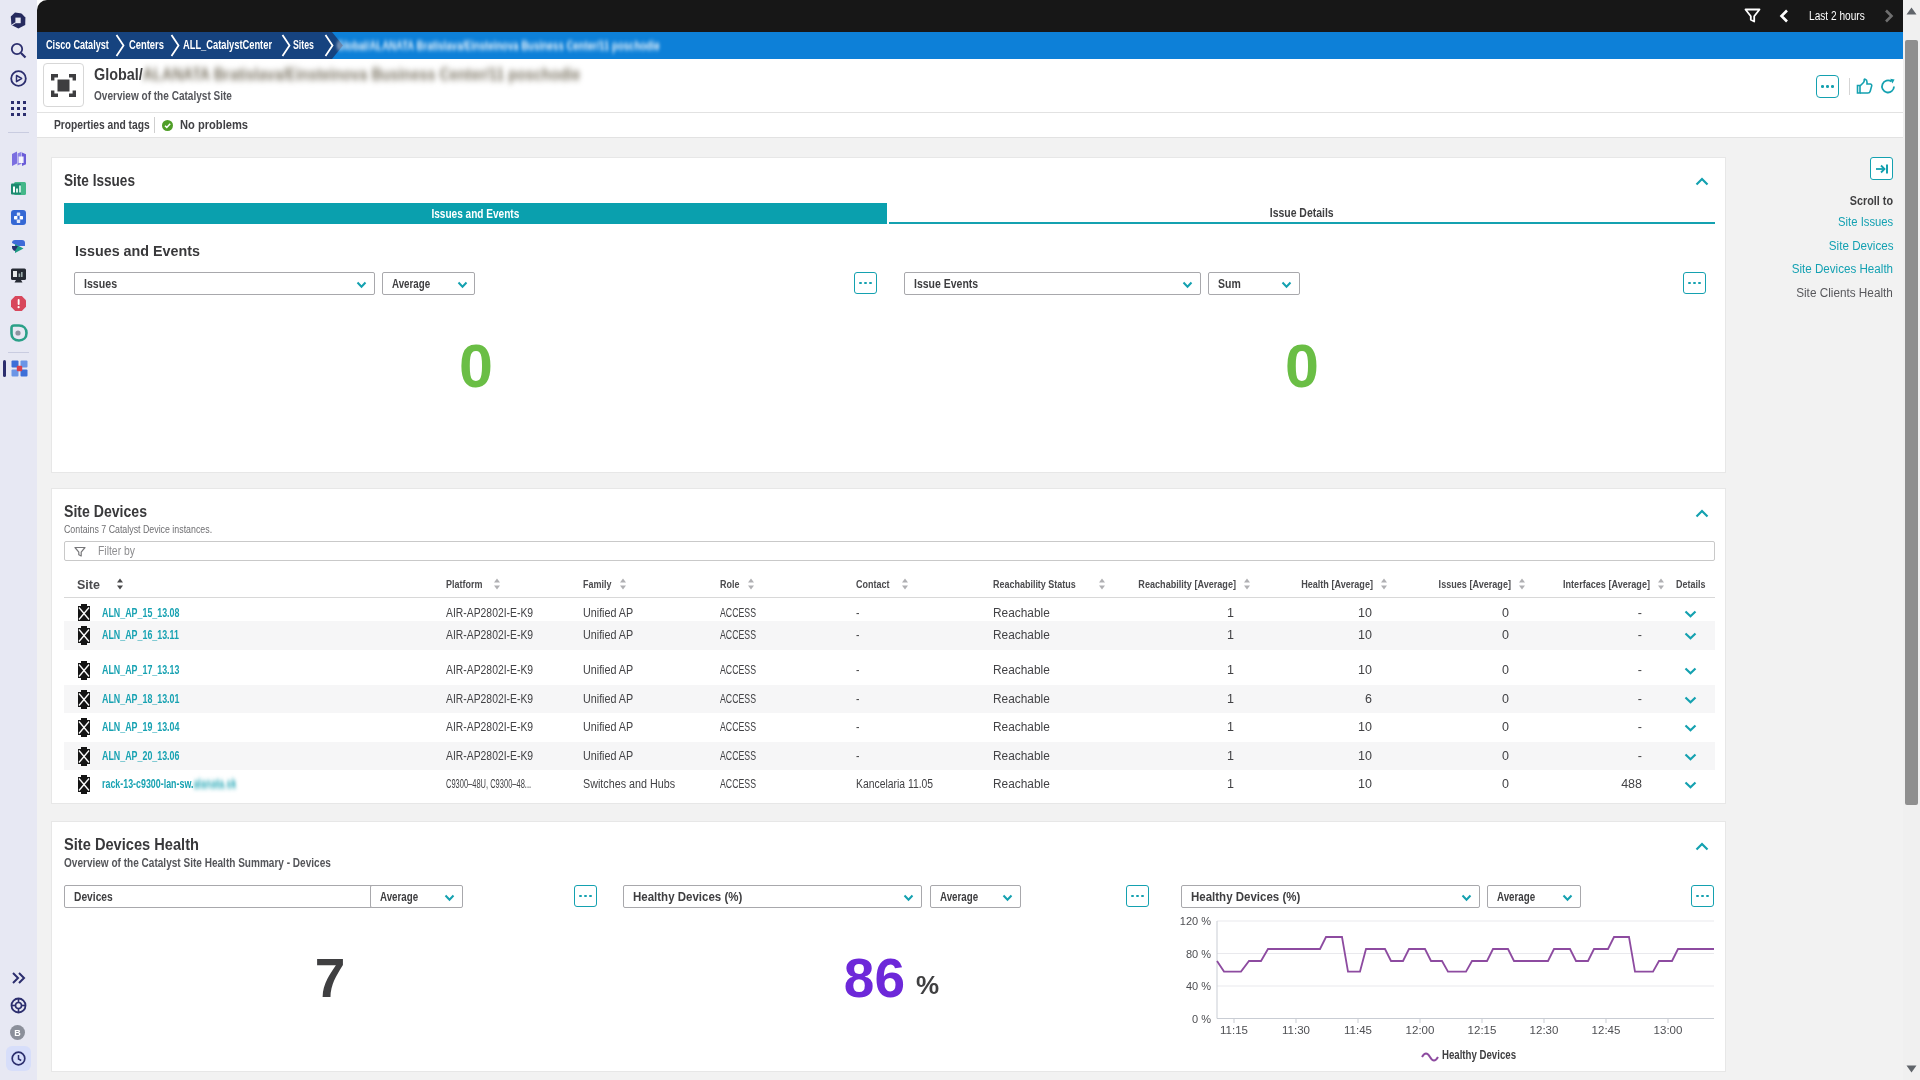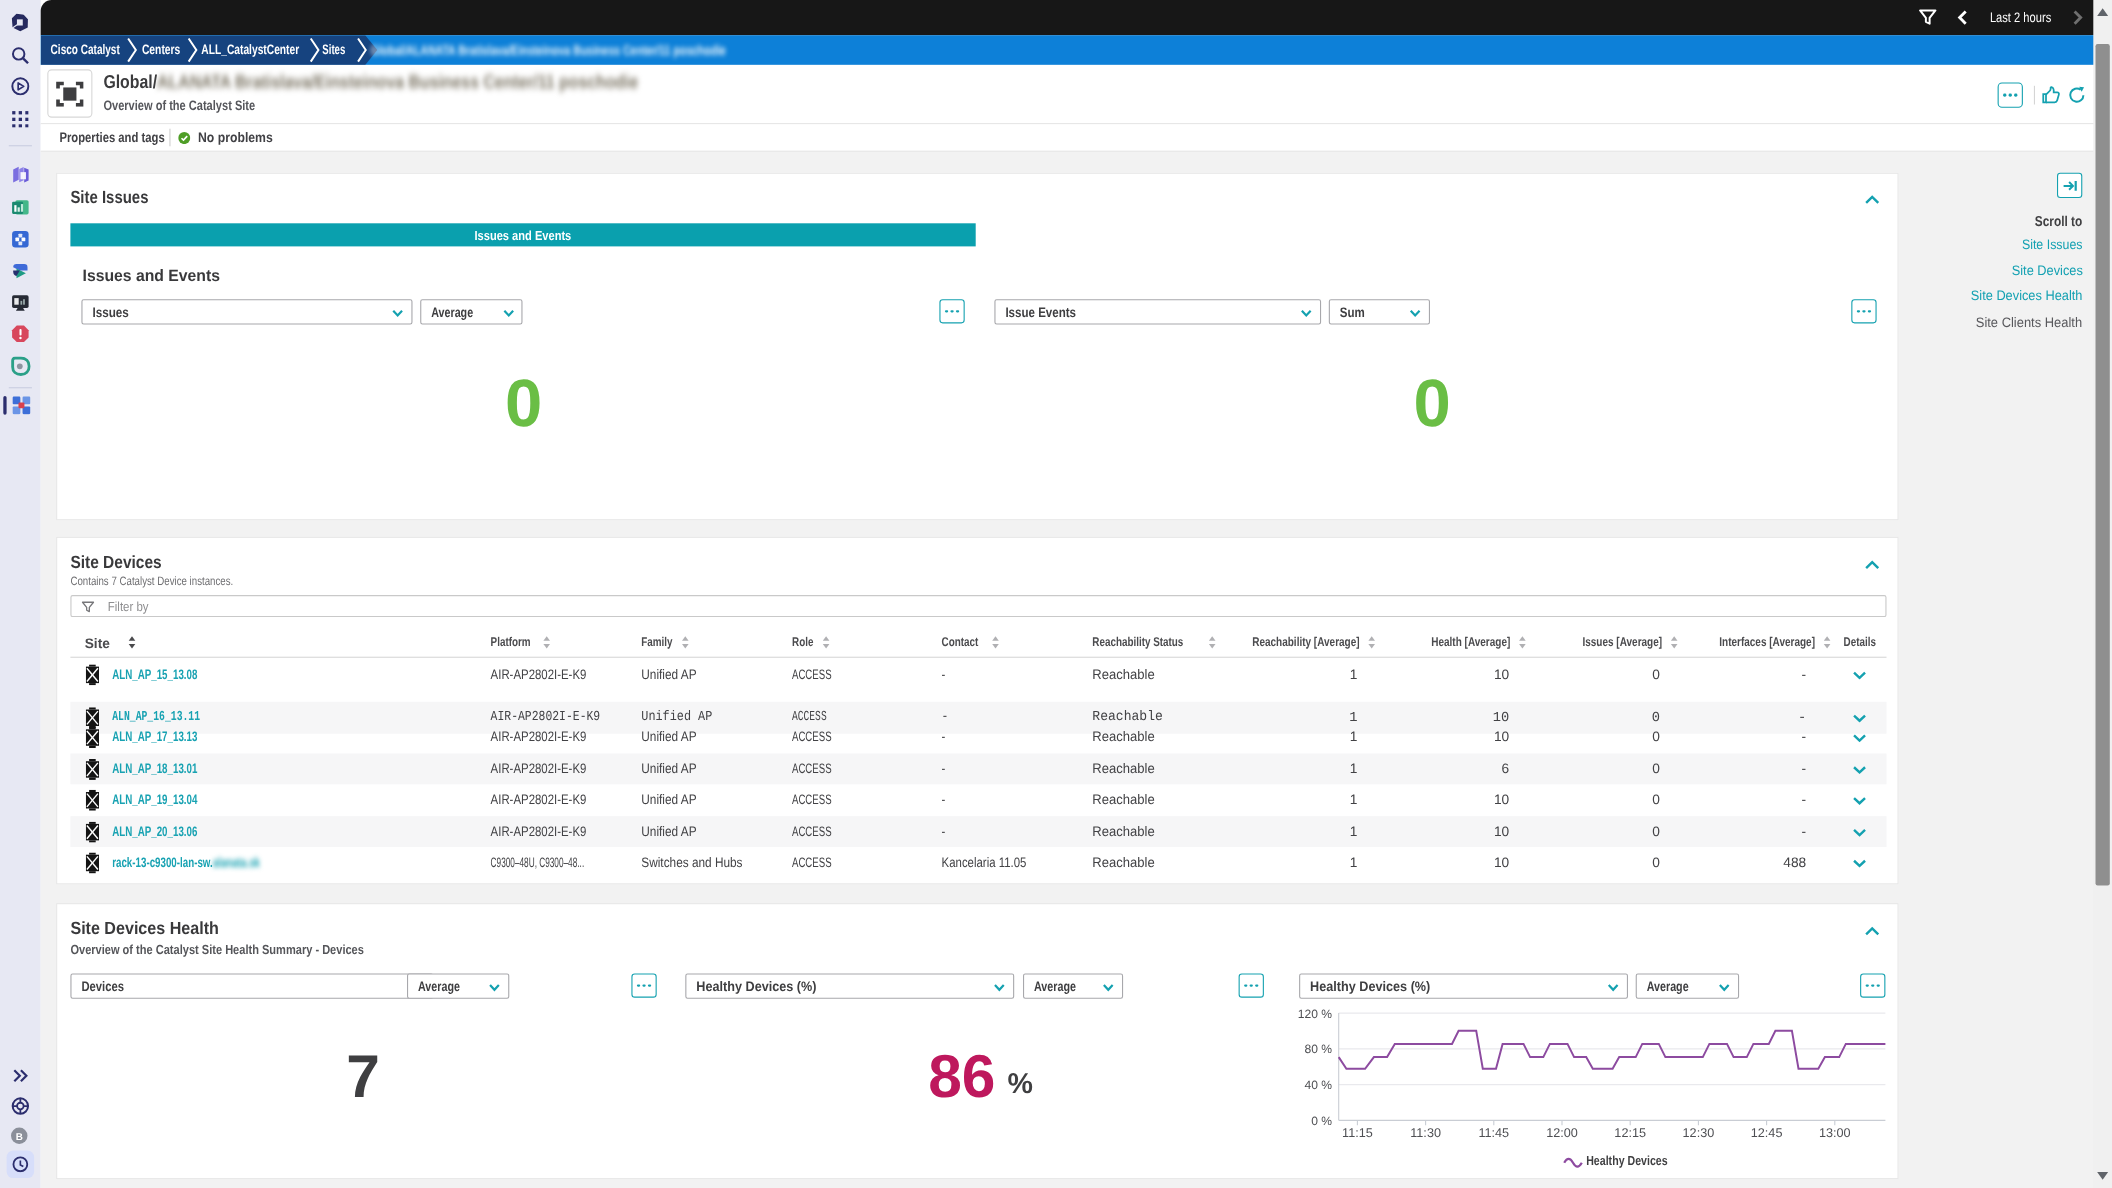--- a/index.html
+++ b/index.html
@@ -233,20 +233,23 @@
 <div id="content" class="abs" style="left:37px;top:138px;width:1883px;height:942px;background:#f2f2f2;"></div>
 
 <div id="card1" class="card" style="top:157px;height:316px;">
   <div class="ct" style="top:14px;transform:scaleX(0.849);transform-origin:0 50%;">Site Issues</div>
   <svg class="abs" style="left:1643px;top:19px;" width="14" height="9" viewBox="0 0 14 9">
       <path d="M1.5 7.5 L7 2 L12.5 7.5" fill="none" stroke="#14a1b0" stroke-width="2.2"></path>
     </svg>
   <div class="abs" style="left:12px;top:45px;width:823px;height:21px;background:#0aa0ae;display:flex;align-items:center;justify-content:center;color:#fff;font-size:12px;font-weight:bold;">
       <span style="display:inline-block;transform:scaleX(0.84);">Issues and Events</span>
     </div>
+  <div class="abs" style="left:837px;top:45px;width:826px;height:21px;border-bottom:2px solid #14a1b0;display:flex;align-items:center;justify-content:center;color:#3f3f41;font-size:12px;font-weight:bold;">
+      <span style="display:inline-block;transform:scaleX(0.87);">Issue Details</span>
+    </div>
   <div class="abs" style="left:23px;top:84px;font-size:15px;font-weight:bold;color:#39393b;white-space:nowrap;transform:scaleX(0.955);transform-origin:0 50%;">Issues and Events</div>
   <div class="sel" style="left:22px;top:114px;width:301px;">
       <span class="lb" style="transform:scaleX(0.85);">Issues</span>
     <svg width="11" height="8" viewBox="0 0 11 8">
         <path d="M1.5 1.5 L5.5 5.8 L9.5 1.5" fill="none" stroke="#14a1b0" stroke-width="2"></path>
       </svg>
   </div>
   <div class="sel" style="left:330px;top:114px;width:93px;">
       <span class="lb" style="transform:scaleX(0.78);">Average</span>
     <svg width="11" height="8" viewBox="0 0 11 8" style="right:6px;">
@@ -362,21 +365,21 @@
     <div class="cell2 c-con">-</div>
     <div class="cell2 c-rs">Reachable</div>
     <div class="cell2 c-n1">1</div>
     <div class="cell2 c-n2">10</div>
     <div class="cell2 c-n3">0</div>
     <div class="cell2 c-n4">-</div>
     <svg class="abs" style="left:1620px;top:11px;" width="13" height="8" viewBox="0 0 13 8">
         <path d="M1.5 1.5 L6.5 6.2 L11.5 1.5" fill="none" stroke="#14a1b0" stroke-width="2.2"></path>
       </svg>
   </div>
-  <div class="row" style="top:149px;background:#f6f6f7;font-family:Liberation Mono, monospace;">
+  <div class="row" style="top:132px;background:#f6f6f7;">
     <svg class="cell2" style="left:14px;top:5px;height:19px;" width="12" height="19" viewBox="0 0 12 19">
         <rect x="0" y="2" width="12" height="15" fill="#141414"></rect>
         <rect x="3" y="0" width="6" height="2" fill="#141414"></rect>
         <rect x="3" y="17" width="6" height="2" fill="#141414"></rect>
         <g stroke="#fff" stroke-width="1.3">
           <line x1="1" y1="3.5" x2="11" y2="15.5"></line>
           <line x1="11" y1="3.5" x2="1" y2="15.5"></line>
         </g>
       </svg>
     <div class="cell2 c-name" style="font-weight:bold;">ALN_AP_16_13.11</div>
@@ -569,21 +572,21 @@
     <svg width="11" height="8" viewBox="0 0 11 8">
         <path d="M1.5 1.5 L5.5 5.8 L9.5 1.5" fill="none" stroke="#14a1b0" stroke-width="2"></path>
       </svg>
   </div>
   <div class="dots" style="left:1639px;top:63px;">
       <i></i>
       <i></i>
       <i></i>
     </div>
   <div class="abs" style="left:228px;top:128px;width:100px;height:56px;display:flex;align-items:center;justify-content:center;font-size:55px;font-weight:bold;color:#3f3f41;">7</div>
-  <div class="abs" style="left:753px;top:128px;width:100px;height:56px;display:flex;align-items:center;justify-content:flex-end;font-size:55px;font-weight:bold;color:#be185d;">86</div>
+  <div class="abs" style="left:753px;top:128px;width:100px;height:56px;display:flex;align-items:center;justify-content:flex-end;font-size:55px;font-weight:bold;color:#6d28d9;">86</div>
   <div class="abs" style="left:864px;top:147px;width:40px;height:32px;display:flex;align-items:flex-end;font-size:26px;font-weight:bold;color:#3f3f41;">%</div>
 
   <svg class="abs" style="left:1120px;top:90px;" width="551" height="155" viewBox="0 0 551 155">
     <g stroke="#e9e9ed" stroke-width="1">
         <line x1="45" y1="9" x2="542" y2="9"></line>
         <line x1="45" y1="41.5" x2="542" y2="41.5"></line>
         <line x1="45" y1="74" x2="542" y2="74"></line>
       </g>
     <g stroke="#c9cdd4" stroke-width="1">
         <line x1="45" y1="9" x2="45" y2="106.5"></line>

